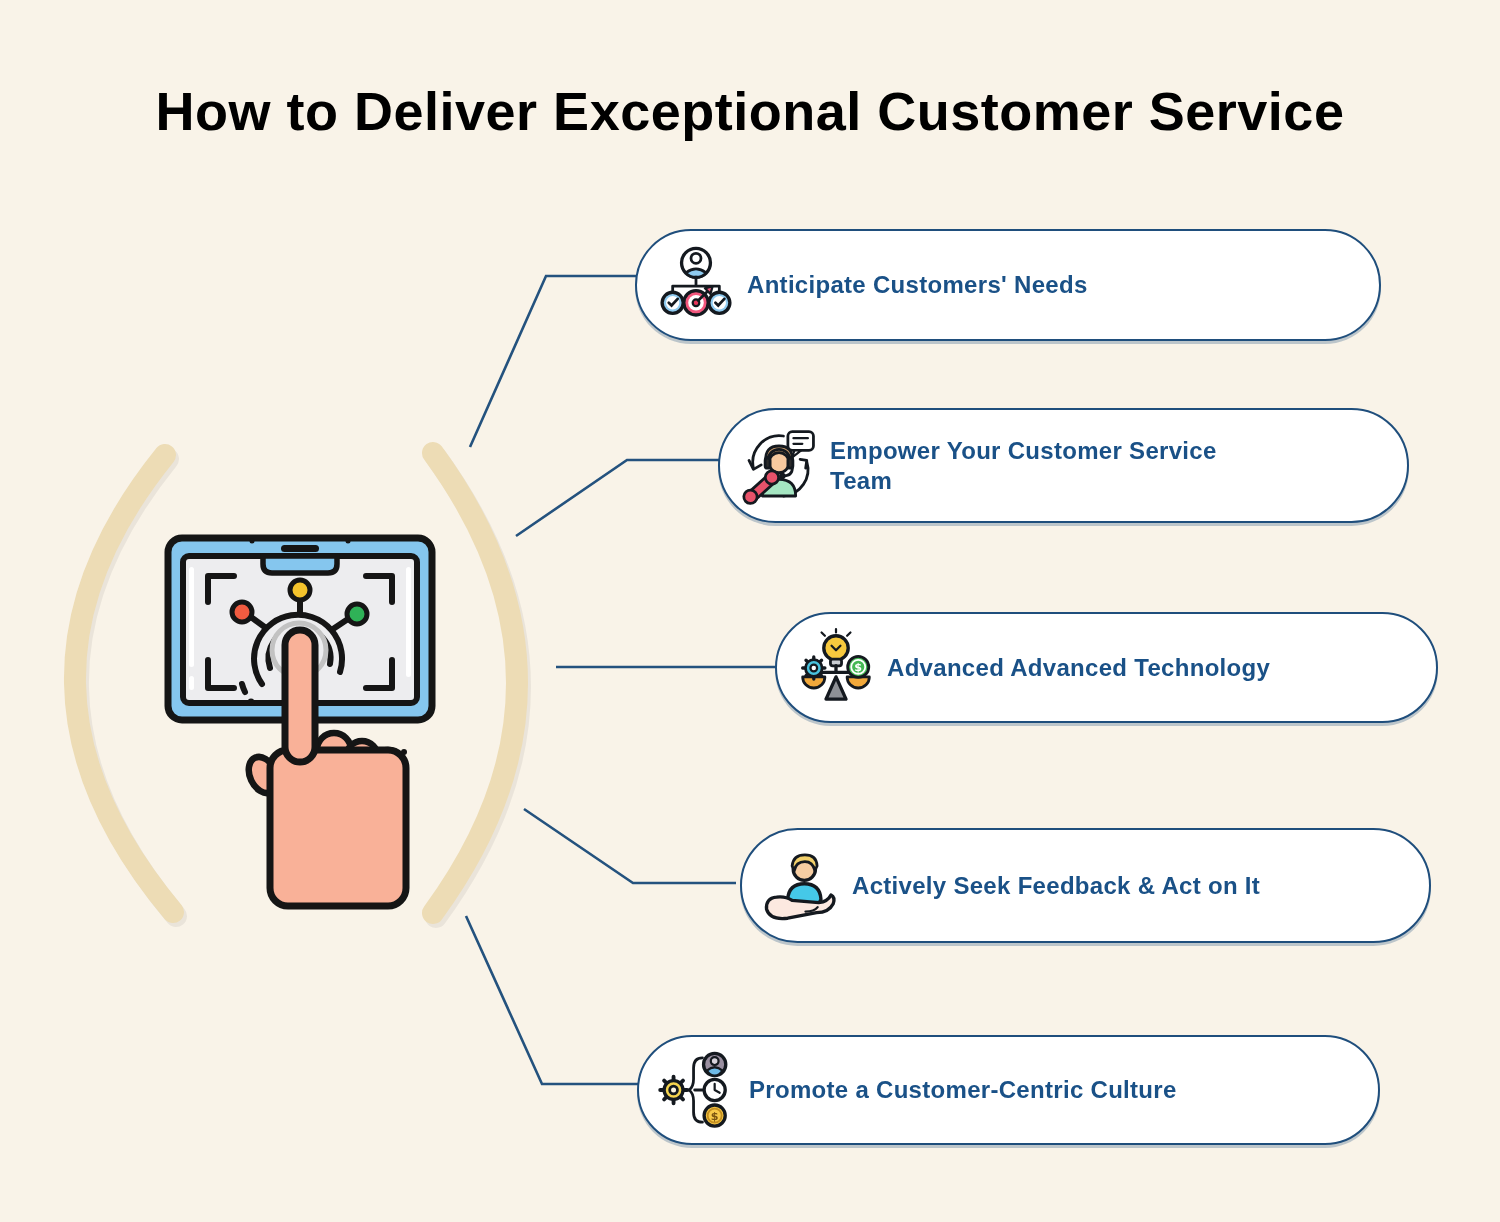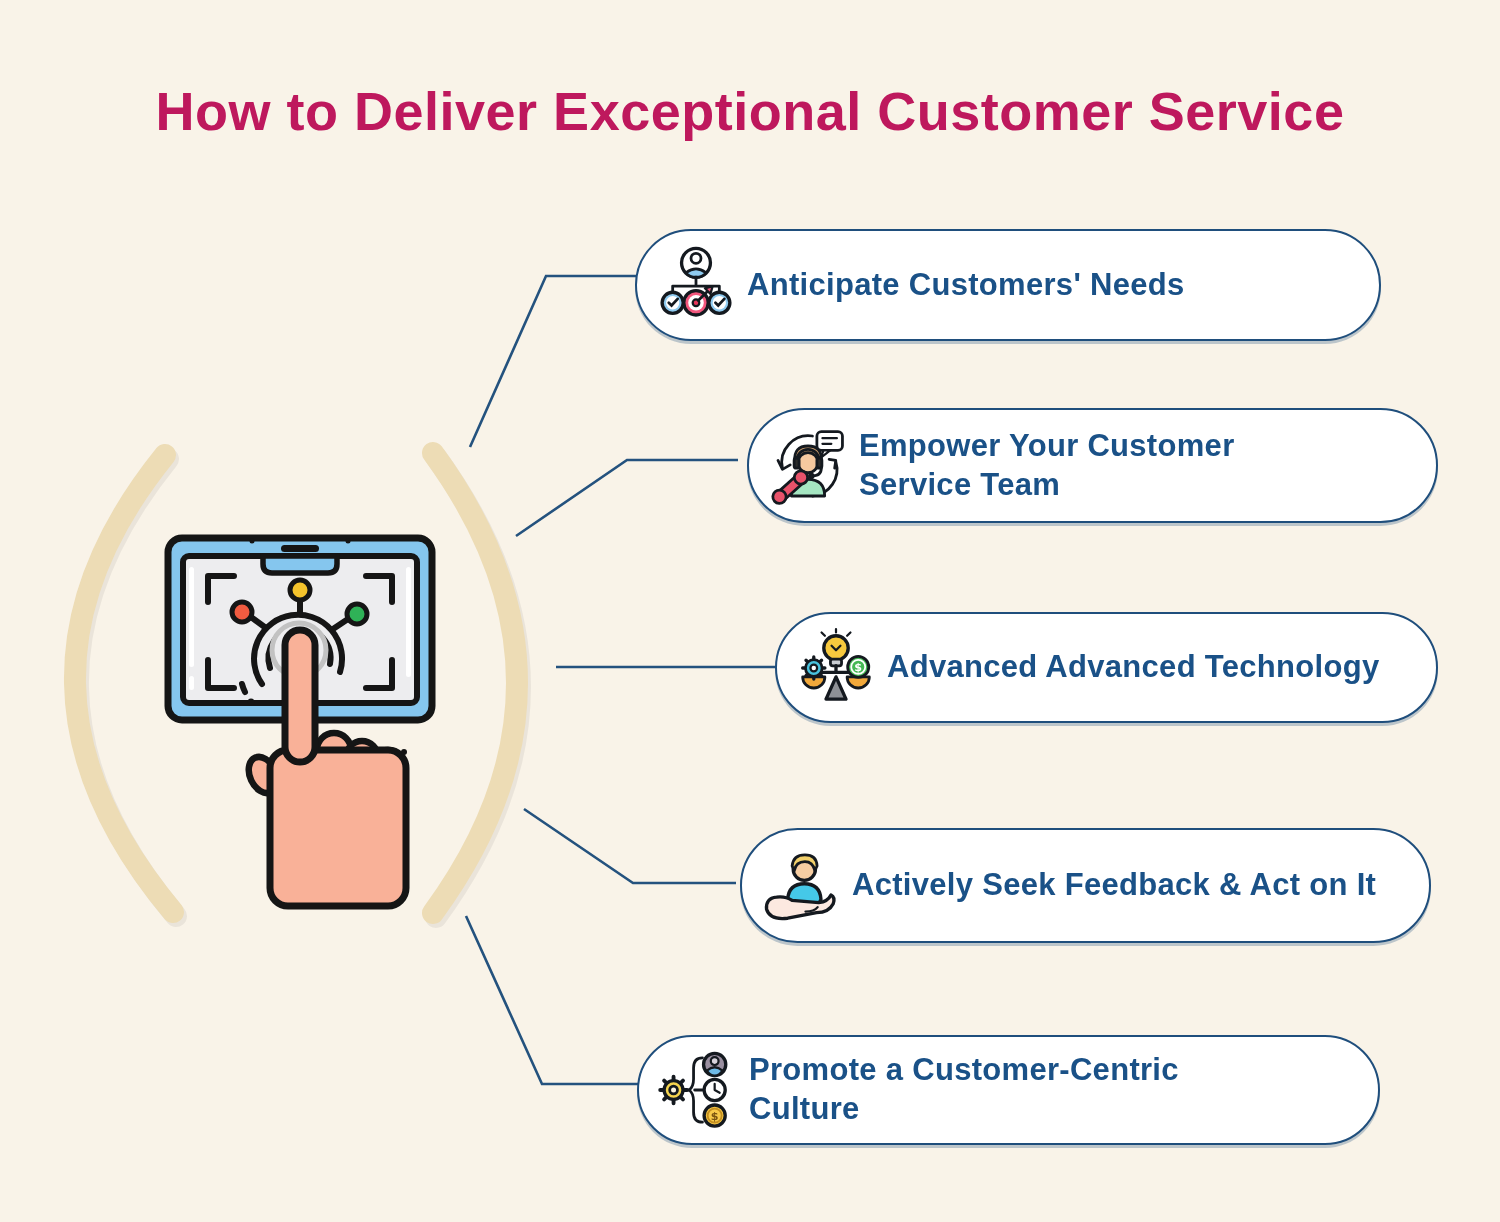--- a/index.html
+++ b/index.html
@@ -4,37 +4,37 @@
 <style>
   html,body{margin:0;padding:0;background:#F9F3E8;}
   .stage{
     position:relative;width:1500px;height:1222px;overflow:hidden;
     background:#F9F3E8;
     font-family:"Liberation Sans","DejaVu Sans",sans-serif;
   }
   .title{
     position:absolute;top:80px;left:0;width:1500px;margin:0;
     text-align:center;font-size:54px;font-weight:bold;letter-spacing:.5px;
-    color:#be185d;
+    color:#000000;
   }
   .overlay{position:absolute;left:0;top:0;pointer-events:none;}
   .pill{
     position:absolute;display:flex;align-items:center;
     background:#FFFFFF;border:2.5px solid #1F4E7C;border-radius:58px;
     box-shadow:0 3px 0 rgba(31,78,124,.28);
     padding-left:16px;box-sizing:border-box;
   }
   .pill .icon{flex:0 0 86px;display:flex;justify-content:center;align-items:center;}
   .pill .icon svg{width:80px;height:80px;}
   .pill .label{
-    color:#1A5187;font-size:31px;font-weight:bold;letter-spacing:.3px;
+    color:#1A5187;font-size:24px;font-weight:bold;letter-spacing:.3px;
     line-height:1.25;margin-left:8px;
   }
   .p1{left:635px;top:229px;width:746px;height:112px;}
-  .p2{left:747px;top:408px;width:691px;height:115px;}
+  .p2{left:718px;top:408px;width:691px;height:115px;}
   .p3{left:775px;top:612px;width:663px;height:111px;}
   .p4{left:740px;top:828px;width:691px;height:115px;}
   .p5{left:637px;top:1035px;width:743px;height:110px;}
   .p1 .label,.p3 .label,.p4 .label{white-space:nowrap;}
   .p2 .label{max-width:420px;}
   .p5 .label{max-width:480px;}
 </style>
 </head>
 <body>
 

